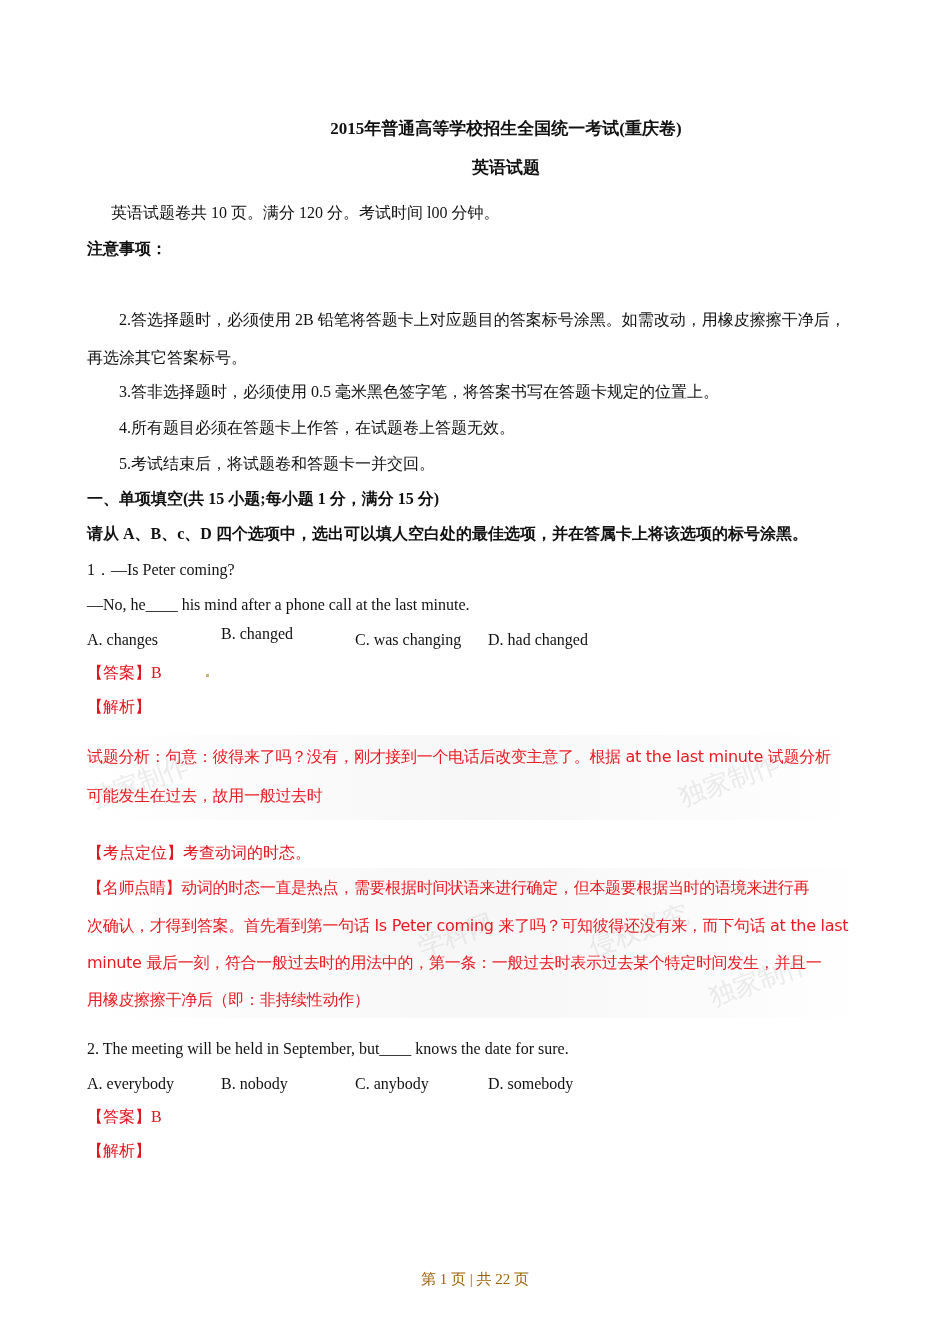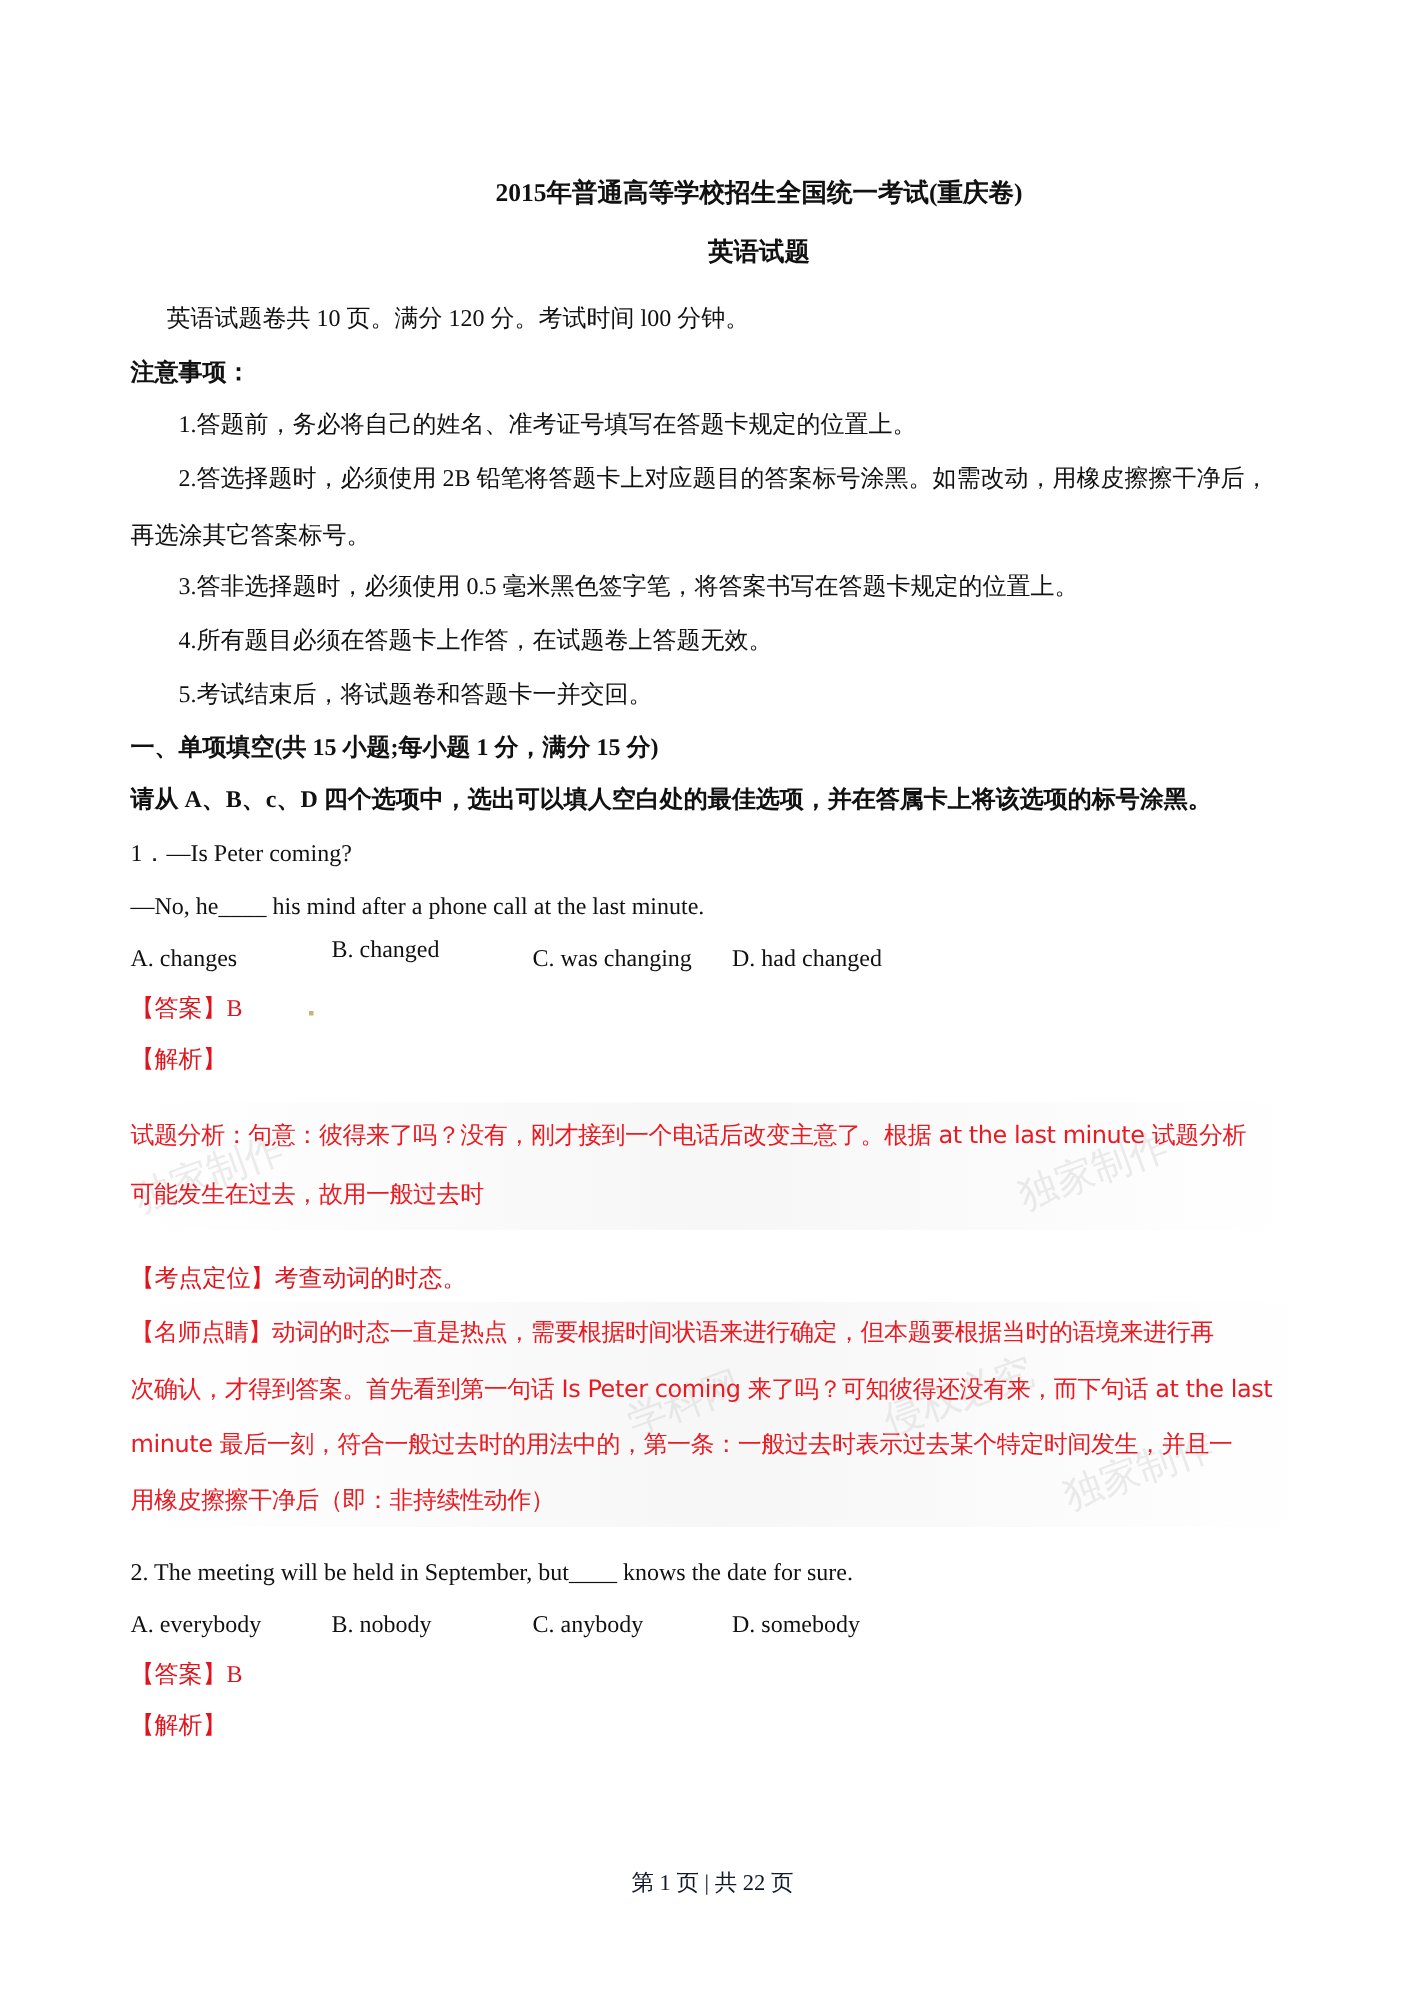--- a/index.html
+++ b/index.html
@@ -57,35 +57,35 @@
     }
     .dot {
       position: absolute;
       width: 3px; height: 3px;
       background: #c8b27a;
     }
     .footer {
       left: 0; width: 950px;
       text-align: center;
       font-size: 15px;
-      color: #0f172a;
+      color: #a16207;
+      margin-top: 23px;
     }
   </style>
 </head>
 <body>
 
 <div class="page">
 
   <div class="line title" style="top:119px;">2015年普通高等学校招生全国统一考试(重庆卷)</div>
   <div class="line title" style="top:158px;">英语试题</div>
 
   <div class="line" style="left:111px; top:203px;">英语试题卷共 10 页。满分 120 分。考试时间 l00 分钟。</div>
 
   <div class="line bold" style="left:87px; top:239px;">注意事项：</div>
-  <div class="line" style="left:119px; top:274px;">1.答题前，务必将自己的姓名、准考证号填写在答题卡规定的位置上。</div>
   <div class="line" style="left:119px; top:310px;">2.答选择题时，必须使用 2B 铅笔将答题卡上对应题目的答案标号涂黑。如需改动，用橡皮擦擦干净后，</div>
   <div class="line" style="left:87px; top:348px;">再选涂其它答案标号。</div>
   <div class="line" style="left:119px; top:382px;">3.答非选择题时，必须使用 0.5 毫米黑色签字笔，将答案书写在答题卡规定的位置上。</div>
   <div class="line" style="left:119px; top:418px;">4.所有题目必须在答题卡上作答，在试题卷上答题无效。</div>
   <div class="line" style="left:119px; top:454px;">5.考试结束后，将试题卷和答题卡一并交回。</div>
 
   <div class="line bold" style="left:87px; top:489px;">一、单项填空(共 15 小题;每小题 1 分，满分 15 分)</div>
   <div class="line bold" style="left:87px; top:524px;">请从 A、B、c、D 四个选项中，选出可以填人空白处的最佳选项，并在答属卡上将该选项的标号涂黑。</div>
 
   <div class="line" style="left:87px; top:560px;">1．—Is Peter coming?</div>

